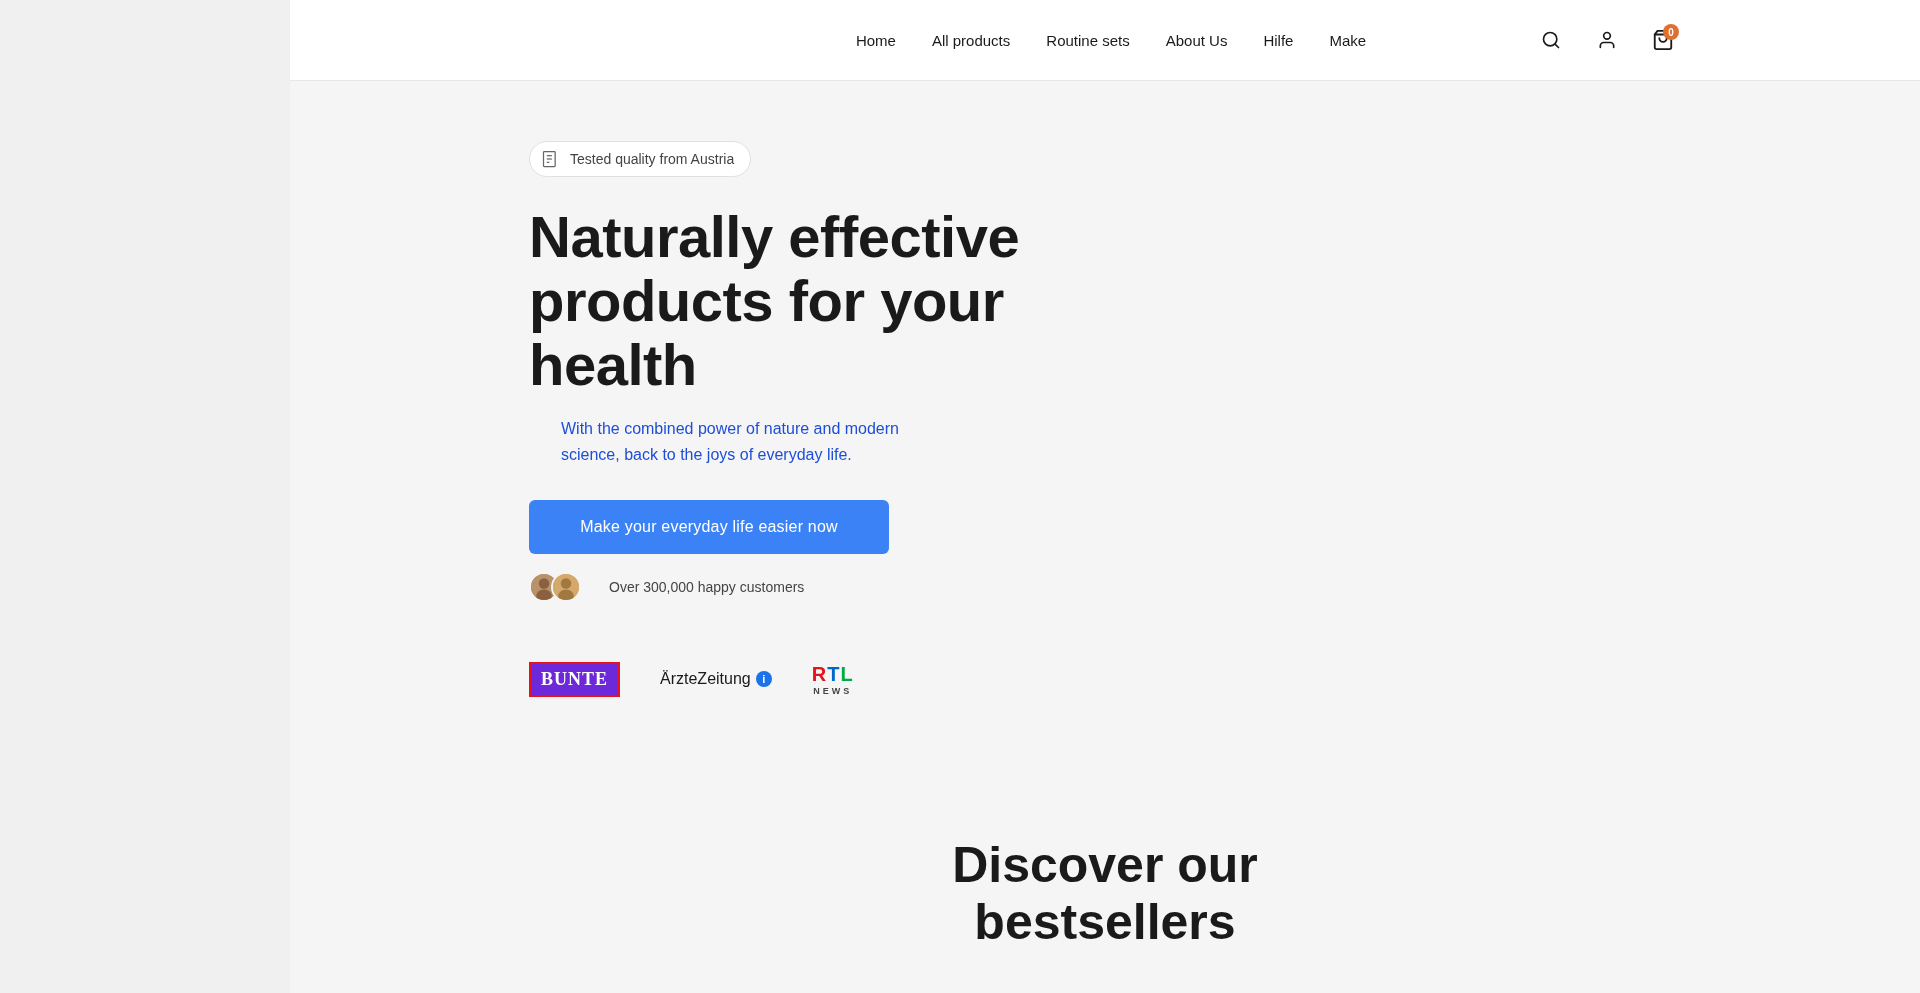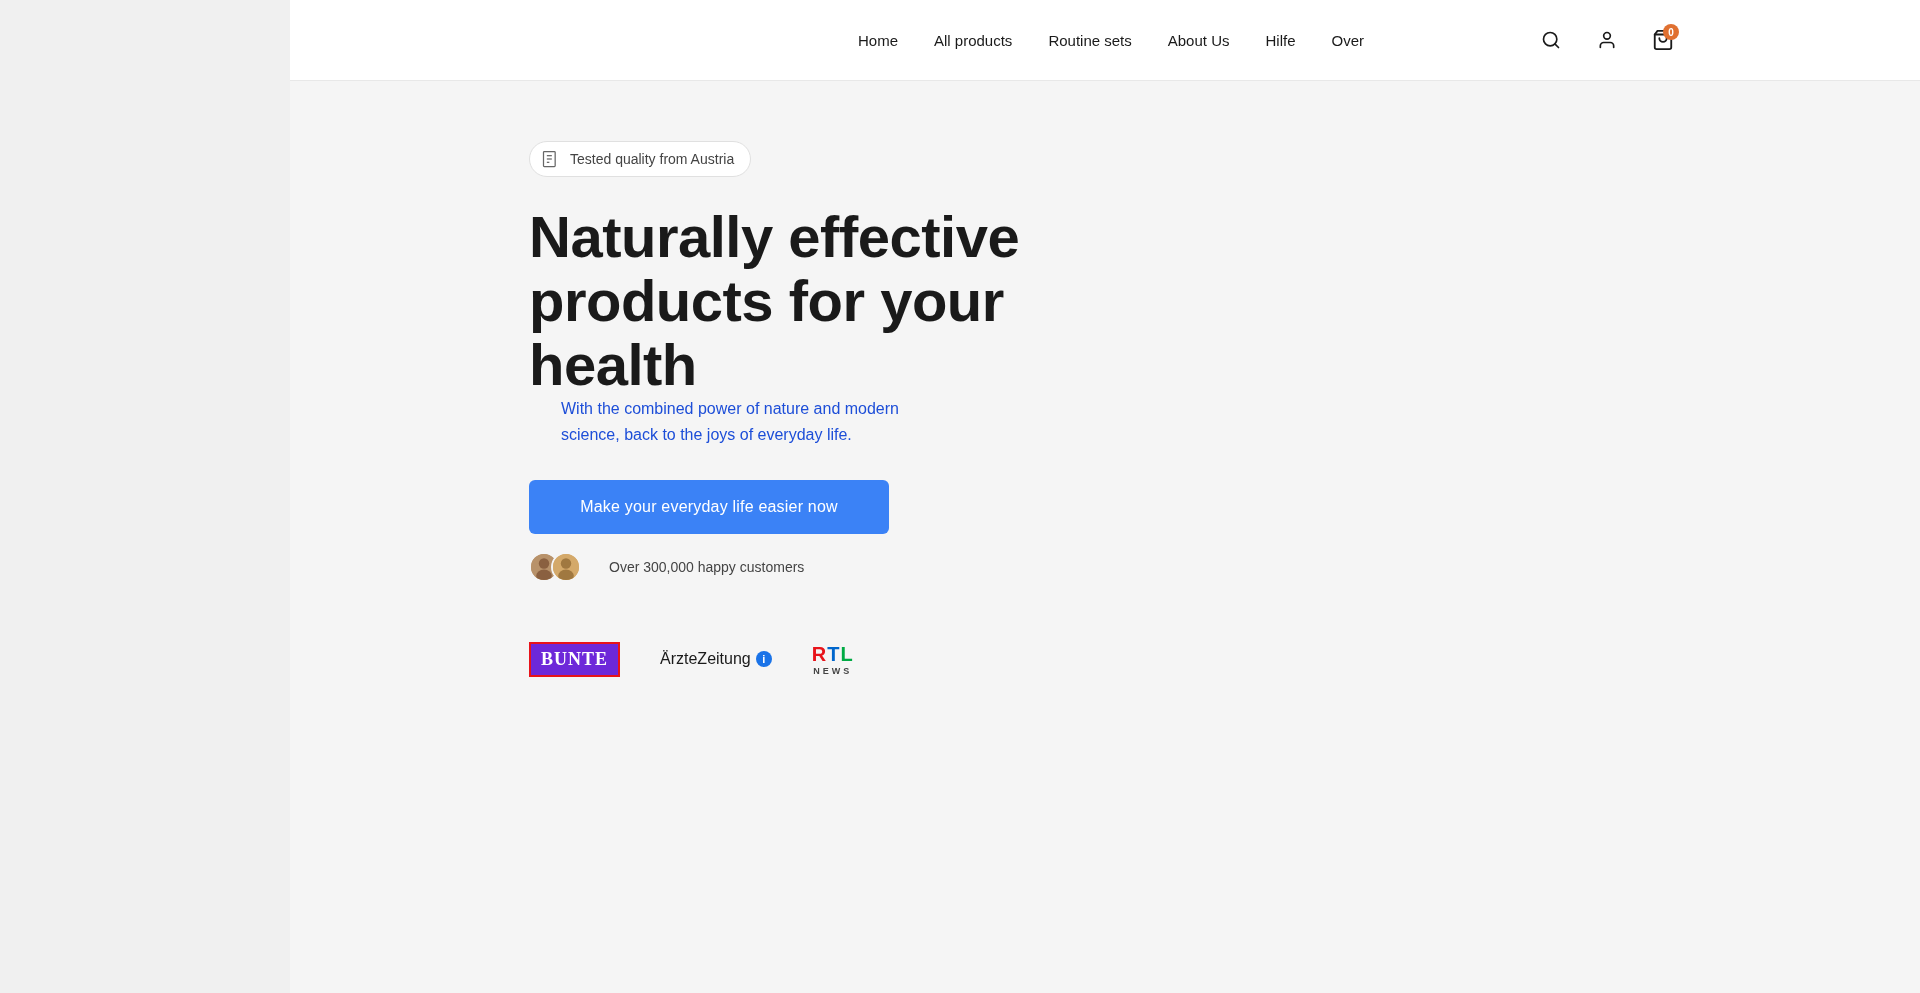--- a/index.html
+++ b/index.html
@@ -117,20 +117,21 @@
       justify-content: center;
       color: #555;
     }
 
     .hero-title {
       font-size: 58px;
       font-weight: 700;
       line-height: 1.1;
       color: #1a1a1a;
       max-width: 520px;
+      margin-bottom: 20px;
       letter-spacing: -0.5px;
     }
 
     .hero-subtitle {
       font-size: 16px;
       color: #1d4ed8;
       line-height: 1.6;
       max-width: 380px;
       margin-bottom: 32px;
       margin-left: 32px;
@@ -290,21 +291,21 @@
         <div class="logo-area">
           
         </div>
 
         <nav>
           <a href="#">Home</a>
           <a href="#">All products</a>
           <a href="#">Routine sets</a>
           <a href="#">About Us</a>
           <a href="#">Hilfe</a>
-          <a href="#">Over</a>
+          <a href="#">Make</a>
         </nav>
 
         <div class="header-icons">
           <button class="header-icon-btn">
             <svg width="20" height="20" viewBox="0 0 24 24" fill="none" stroke="currentColor" stroke-width="2" stroke-linecap="round" stroke-linejoin="round">
               <circle cx="11" cy="11" r="8"></circle>
                 <line x1="21" y1="21" x2="16.65" y2="16.65"></line>
             </svg>
           </button>
           <button class="header-icon-btn">
@@ -384,19 +385,20 @@
               <span class="rtl-t">T</span>
               <span class="rtl-l">L</span>
             </div>
             <div class="rtl-news">NEWS</div>
           </div>
         </div>
       </div>
 
       <div class="discover-section">
         <h2 class="discover-title">
-          <br>
+          <span>Discover our</span><br>
+          <span>bestsellers</span>
         </h2>
       </div>
 
     </main>
   </div>
 </div>
 
 </body></html>

